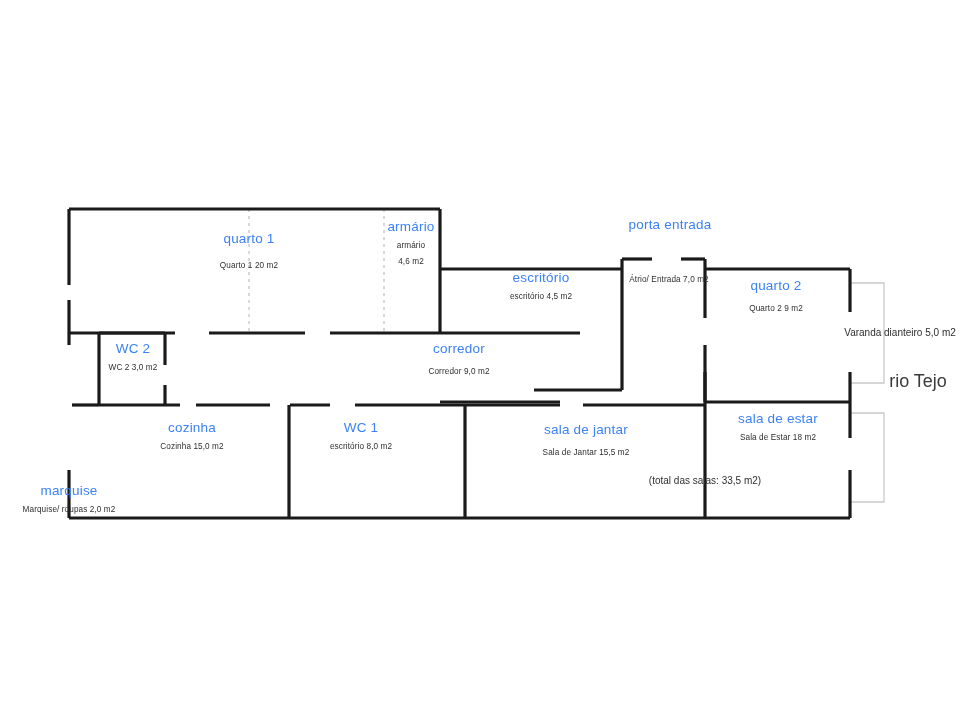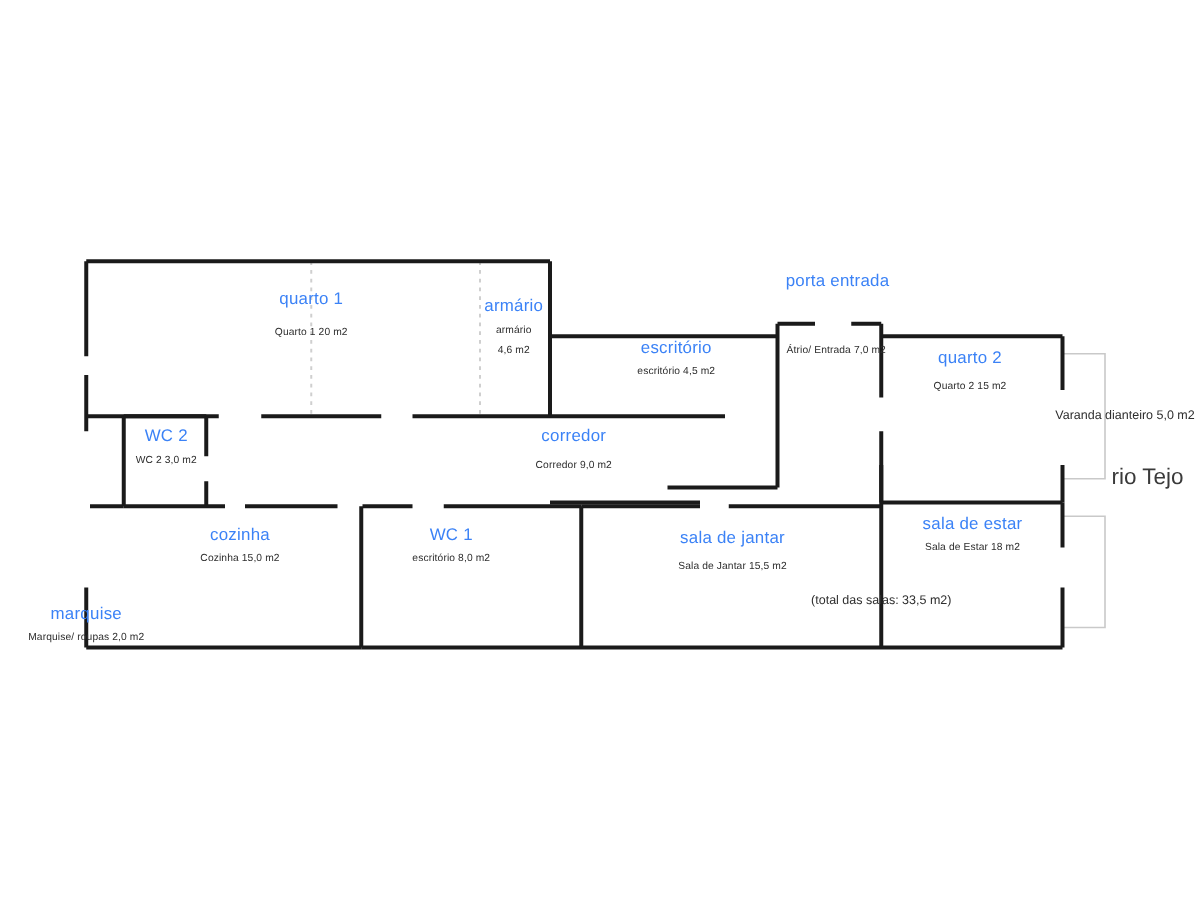--- a/index.html
+++ b/index.html
@@ -154,41 +154,41 @@
       <path class="wall" d="M 850 470 L 850 518"></path>
 
     </g>
   </svg>
 
   <div class="room-label gap-lg" style="left:249px; top:231px;">
     <div class="room-name">quarto 1</div>
     <div class="room-area">Quarto 1   20 m2</div>
   </div>
 
-  <div class="room-label gap-sm" style="left:411px; top:237px;">
+  <div class="room-label gap-sm" style="left:411px; top:219px;">
     <div class="room-name">armário</div>
     <div class="room-area">armário</div>
     <div class="room-area">4,6 m2</div>
   </div>
 
   <div class="room-label gap-sm" style="left:541px; top:270px;">
     <div class="room-name">escritório</div>
     <div class="room-area">escritório 4,5 m2</div>
   </div>
 
   <div class="room-label" style="left:670px; top:217px;">
     <div class="room-name">porta entrada</div>
   </div>
   <div class="room-label" style="left:669px; top:275px;">
     <div class="room-area">Átrio/ Entrada   7,0 m2</div>
   </div>
 
   <div class="room-label gap-md" style="left:776px; top:278px;">
     <div class="room-name">quarto 2</div>
-    <div class="room-area">Quarto 2   15 m2</div>
+    <div class="room-area">Quarto 2   9 m2</div>
   </div>
 
   <div class="room-label gap-sm" style="left:133px; top:341px;">
     <div class="room-name">WC 2</div>
     <div class="room-area">WC 2   3,0 m2</div>
   </div>
 
   <div class="room-label gap-md" style="left:459px; top:341px;">
     <div class="room-name">corredor</div>
     <div class="room-area">Corredor    9,0 m2</div>

